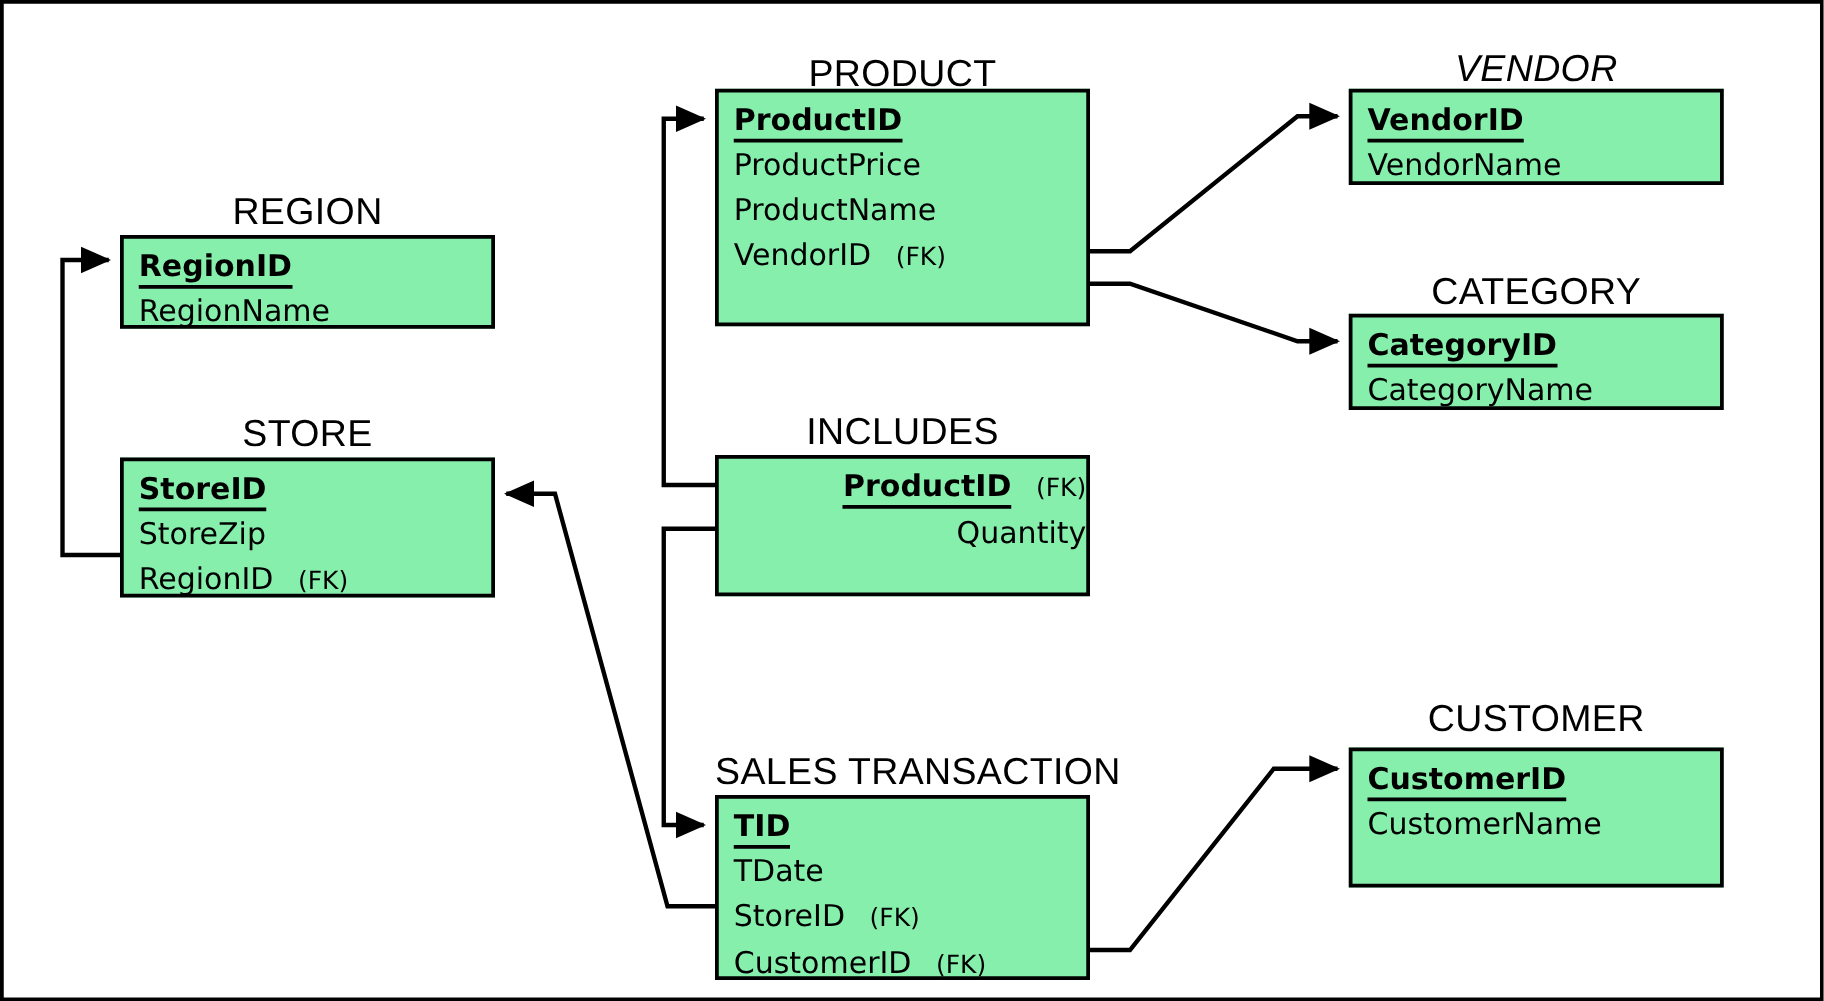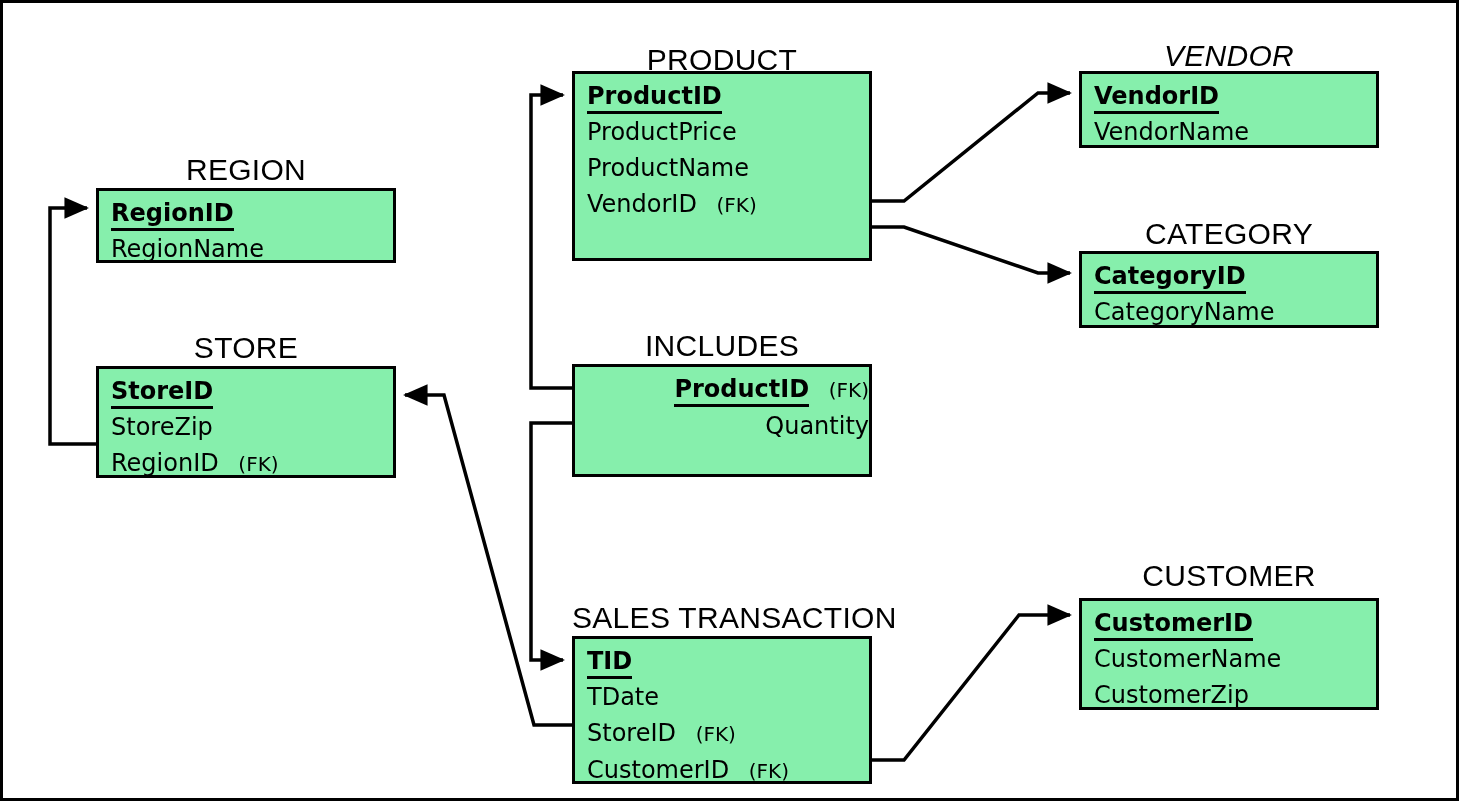--- a/index.html
+++ b/index.html
@@ -225,20 +225,17 @@
   <div class="entity" style="left:1076px; top:556px; width:300px;">
     <div class="entity-title" style="top:0px;">CUSTOMER</div>
     <div class="entity-box" style="top:39px; width:300px; height:112px;">
       <ul class="attr-list">
         <li class="attr pk">
           <span class="aname">CustomerID</span>
         </li>
         <li class="attr">
           <span class="aname">CustomerName</span>
         </li>
-        <li class="attr">
-          <span class="aname">CustomerZip</span>
-        </li>
       </ul>
     </div>
   </div>
 
 </div>
 
 </body></html>

